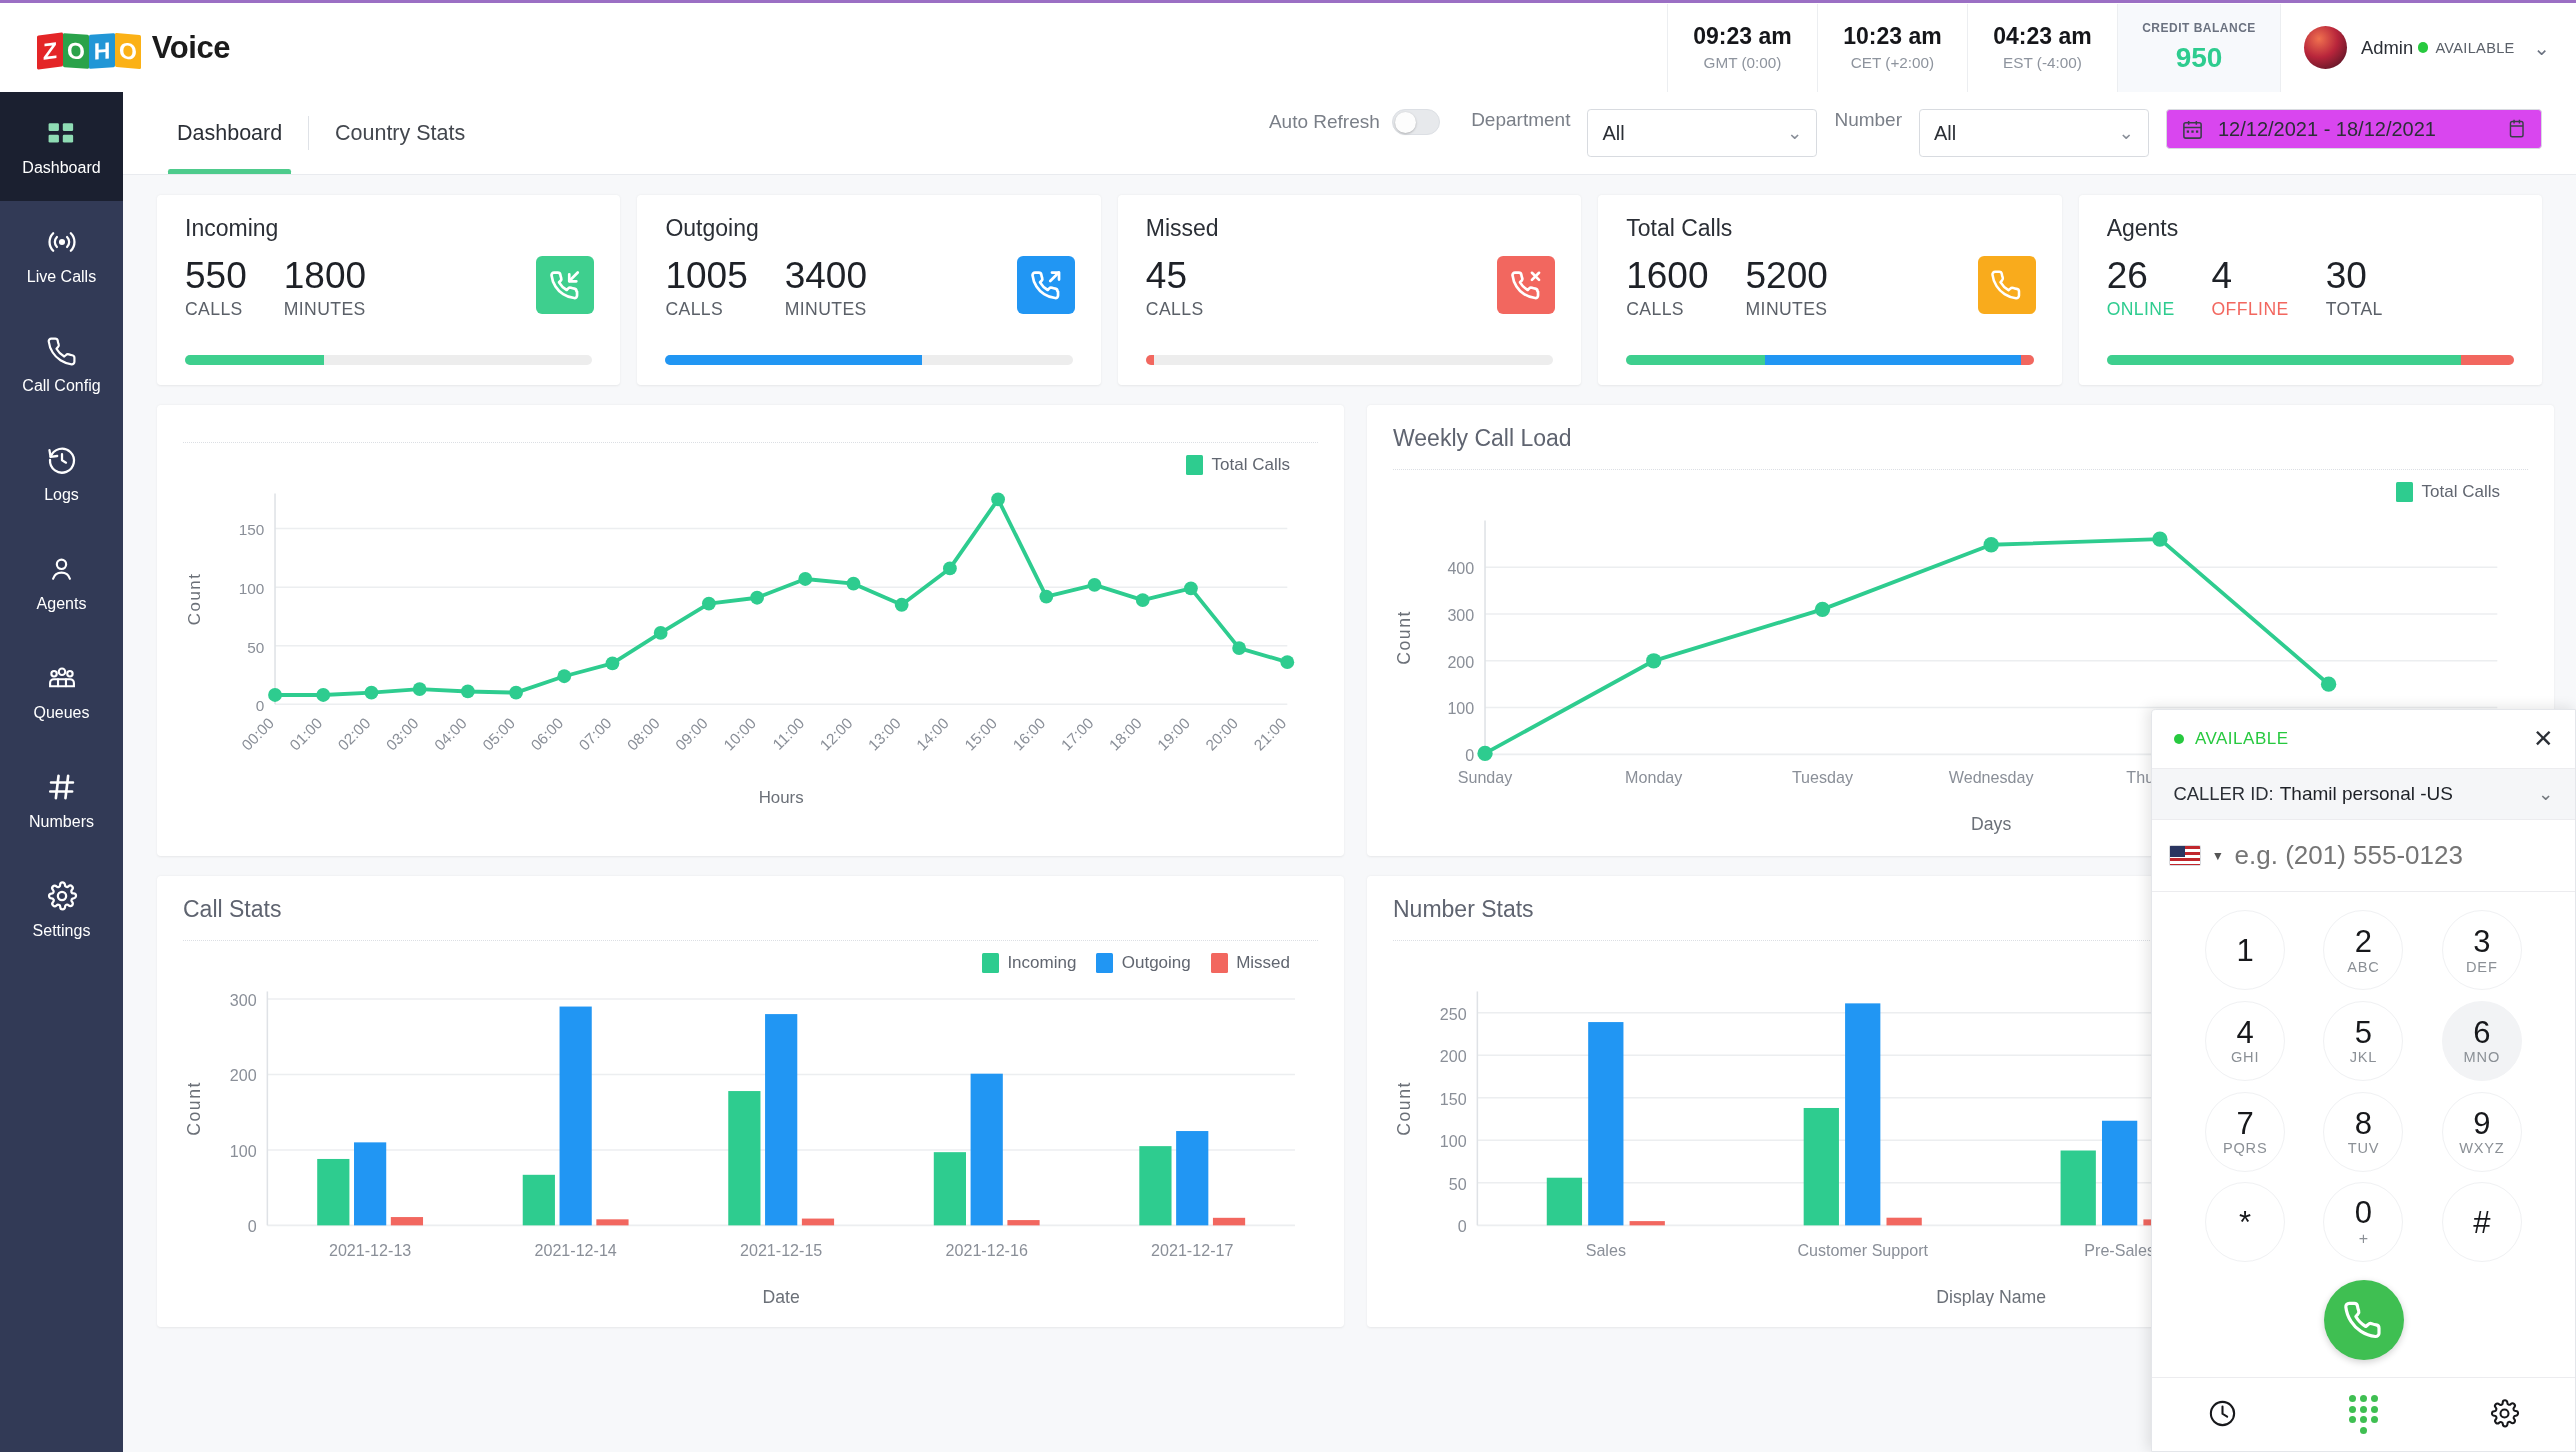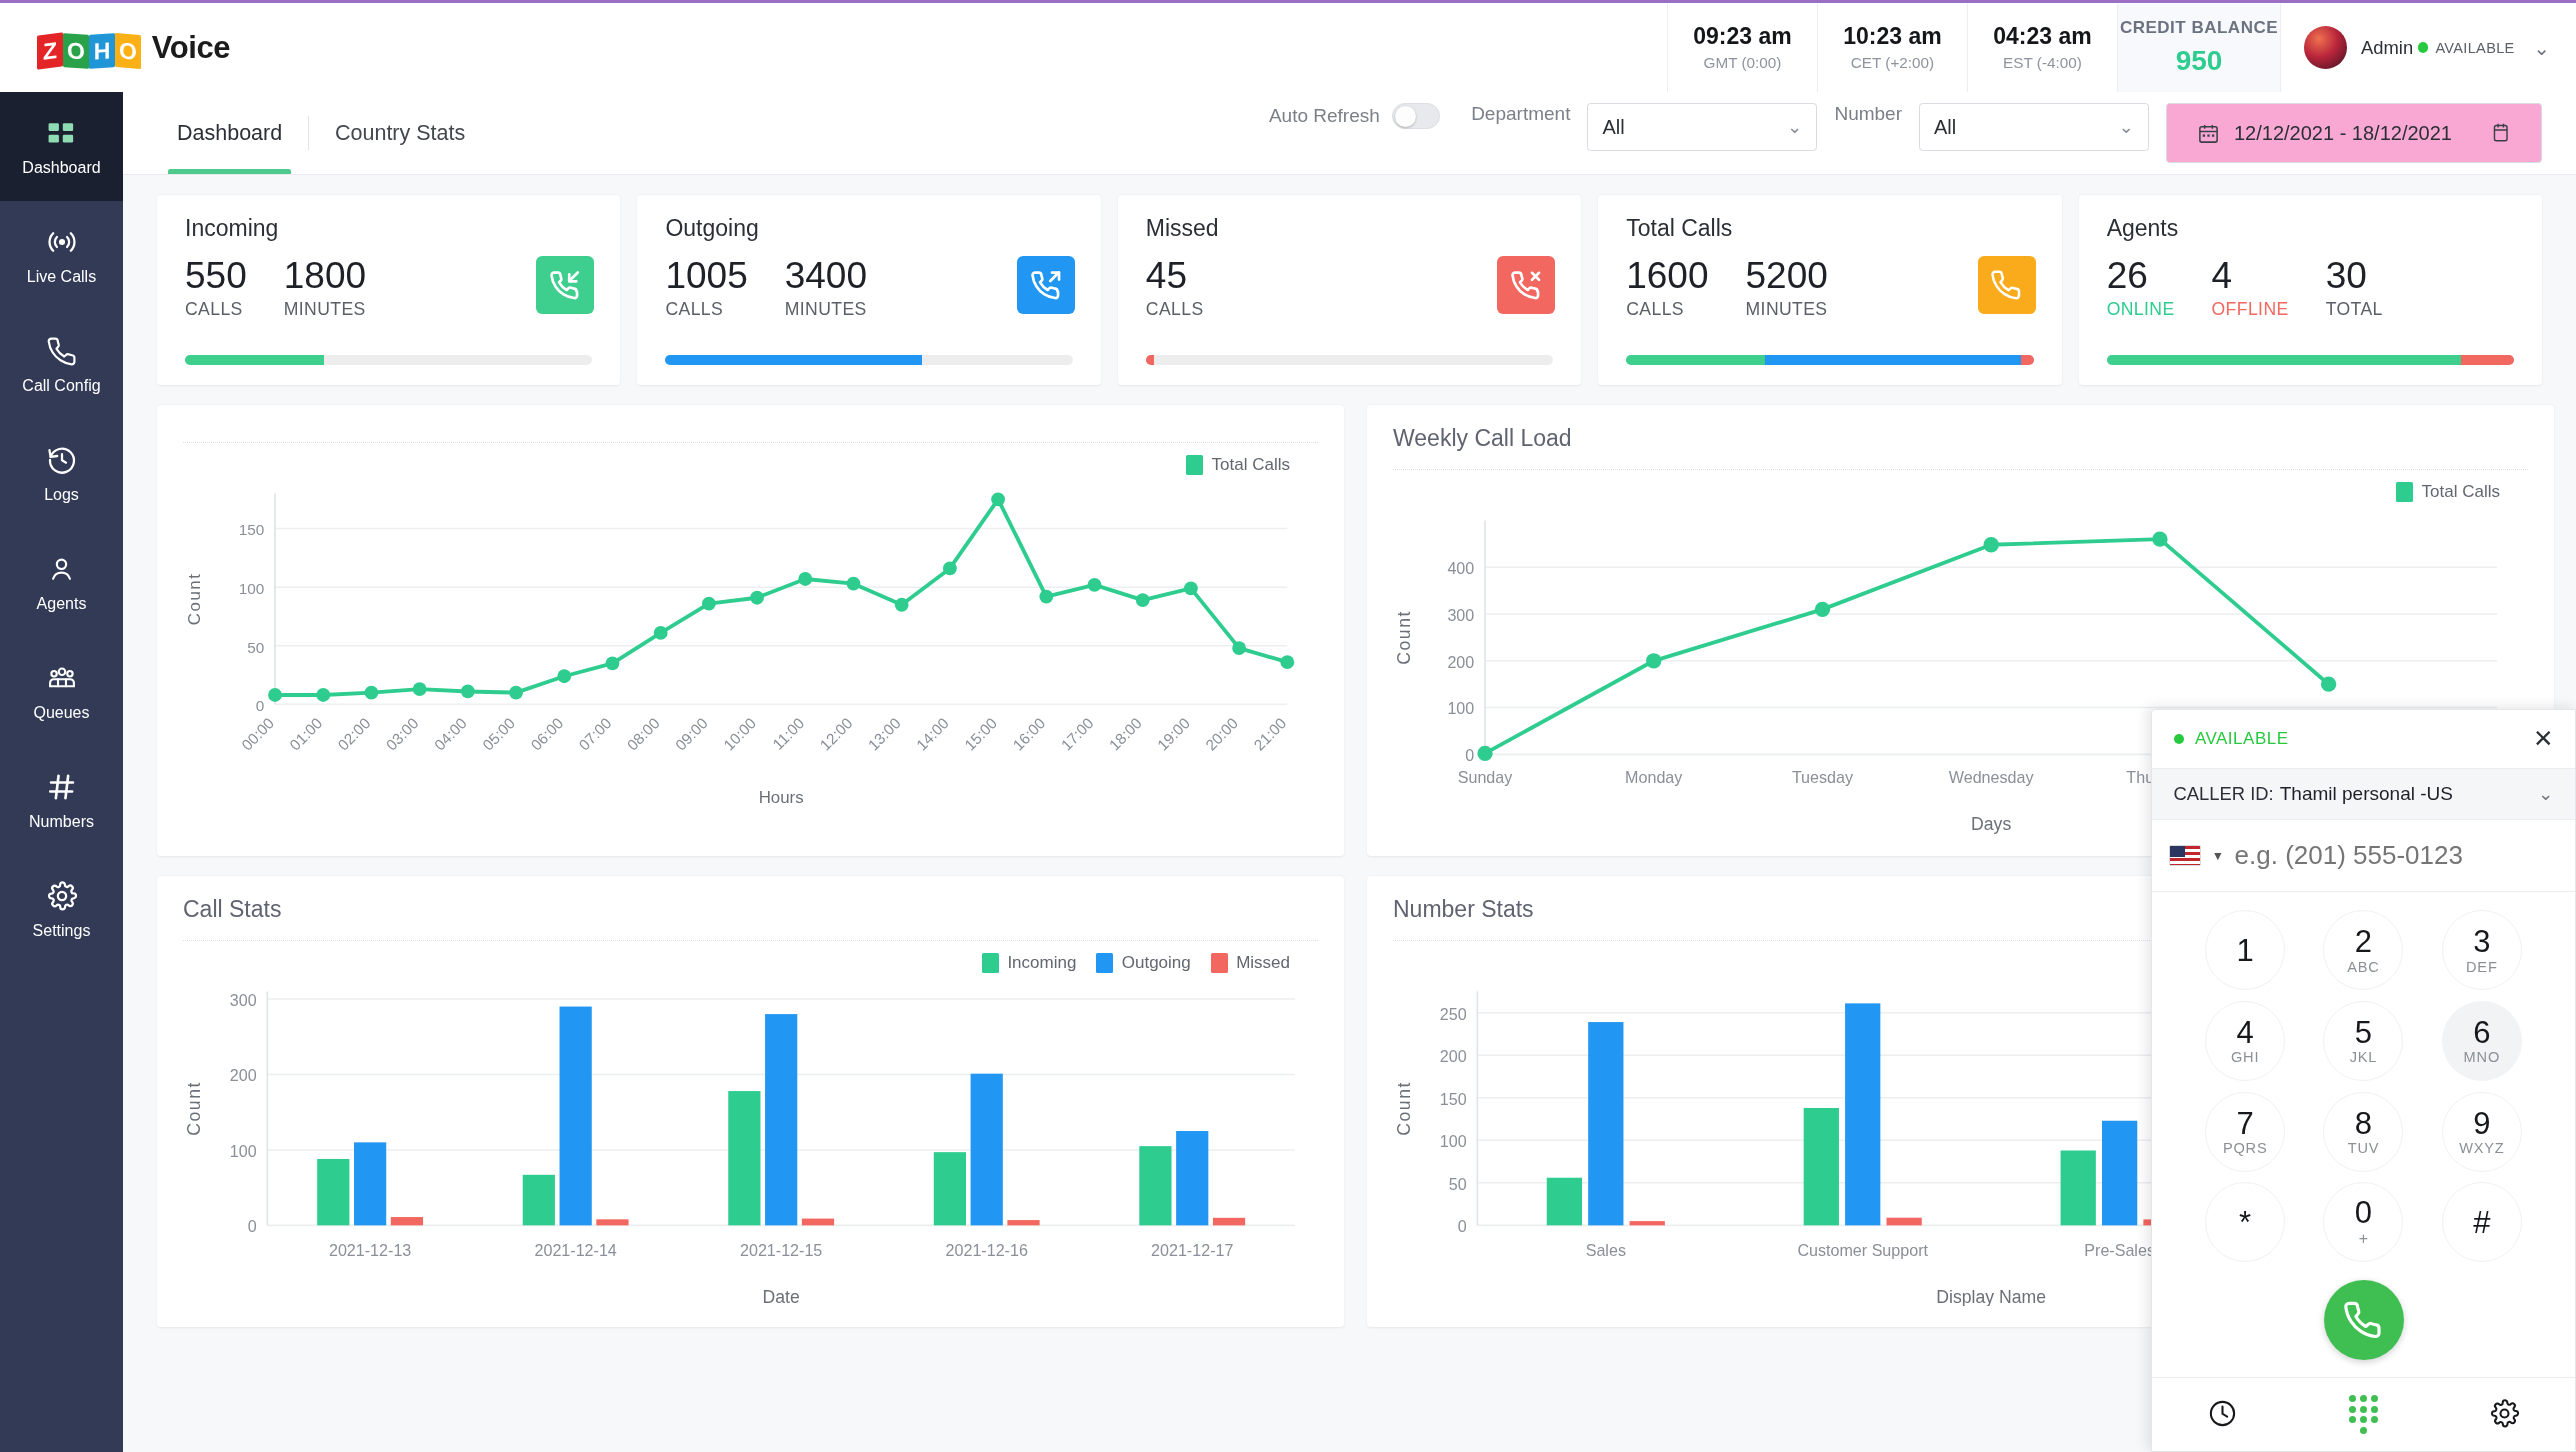--- a/index.html
+++ b/index.html
@@ -34,21 +34,21 @@
   .tz-box {
     width: 150px; border-left: 0.8px solid #eceef1;
     display: flex; flex-direction: column; align-items: center; justify-content: center; gap: 4.6px;
   }
   .tz-time { font-size: 23px; font-weight: bold; color: #15161a; }
   .tz-zone { font-size: 15.3px; color: #8e949e; }
   .credit-box {
     width: 163px; background: #f7f9fc; border-left: 0.8px solid #eceef1;
     display: flex; flex-direction: column; align-items: center; justify-content: center; gap: 6.1px;
   }
-  .credit-label { font-size: 17px; font-weight: bold; color: #6b7280; letter-spacing: 0.5px; }
+  .credit-label { font-size: 12px; font-weight: bold; color: #6b7280; letter-spacing: 0.5px; }
   .credit-value { font-size: 28px; font-weight: bold; color: #2ecc8f; }
   .user-box { display: flex; align-items: center; gap: 14px; padding: 0 26px 0 23px; border-left: 0.8px solid #eceef1; }
   .avatar {
     width: 43px; height: 43px; border-radius: 50%;
     background: radial-gradient(circle at 35% 30%, #f0714f 0%, #b8253b 45%, #3a1020 100%);
   }
   .user-meta { display: flex; flex-direction: row; gap: 4.6px; }
   .user-name { font-size: 18.4px; color: #2b2f36; }
   .user-status { display: flex; align-items: center; gap: 7px; font-size: 14.6px; color: #5a6069; letter-spacing: 0.3px; }
   .dot-green { width: 10.7px; height: 10.7px; border-radius: 50%; background: #27c93f; }
@@ -99,22 +99,22 @@
     content: ""; position: absolute; top: 1.5px; left: 1.5px; width: 21.5px; height: 21.5px;
     border-radius: 50%; background: #fdfdfd; box-shadow: 0 0.8px 2.3px rgba(0,0,0,.28);
   }
   .select-box {
     width: 230px; height: 48px; border: 0.8px solid #d8dbe0; border-radius: 3.8px;
     background: #fff; display: flex; align-items: center; padding: 0 14px; cursor: pointer;
   }
   .select-value { font-size: 20px; color: #2b2f36; }
   .select-caret { margin-left: auto; font-size: 18.4px; color: #888e98; }
   .date-box {
-    width: 376px; height: 60px; border: 0.8px solid #d8dbe0; border-radius: 3.8px; background: #f9a8d4;
-    display: flex; align-items: center; padding: 0 30px; gap: 14px; cursor: pointer;
+    width: 376px; height: 40px; border: 0.8px solid #d8dbe0; border-radius: 3.8px; background: #d946ef;
+    display: flex; align-items: center; padding: 0 14px; gap: 14px; cursor: pointer;
   }
   .date-text { font-size: 20px; color: #2b2f36; }
   .cal-icon { display: flex; }
 
   
   .kpi-row { display: flex; gap: 17px; padding: 20px 34px 0 34px; }
   .kpi-card {
     flex: 1; background: #fff; border-radius: 3.8px; height: 190px;
     box-shadow: 0 0.8px 2.3px rgba(0,0,0,.07); padding: 20px 23px 0 28px; position: relative;
   }

